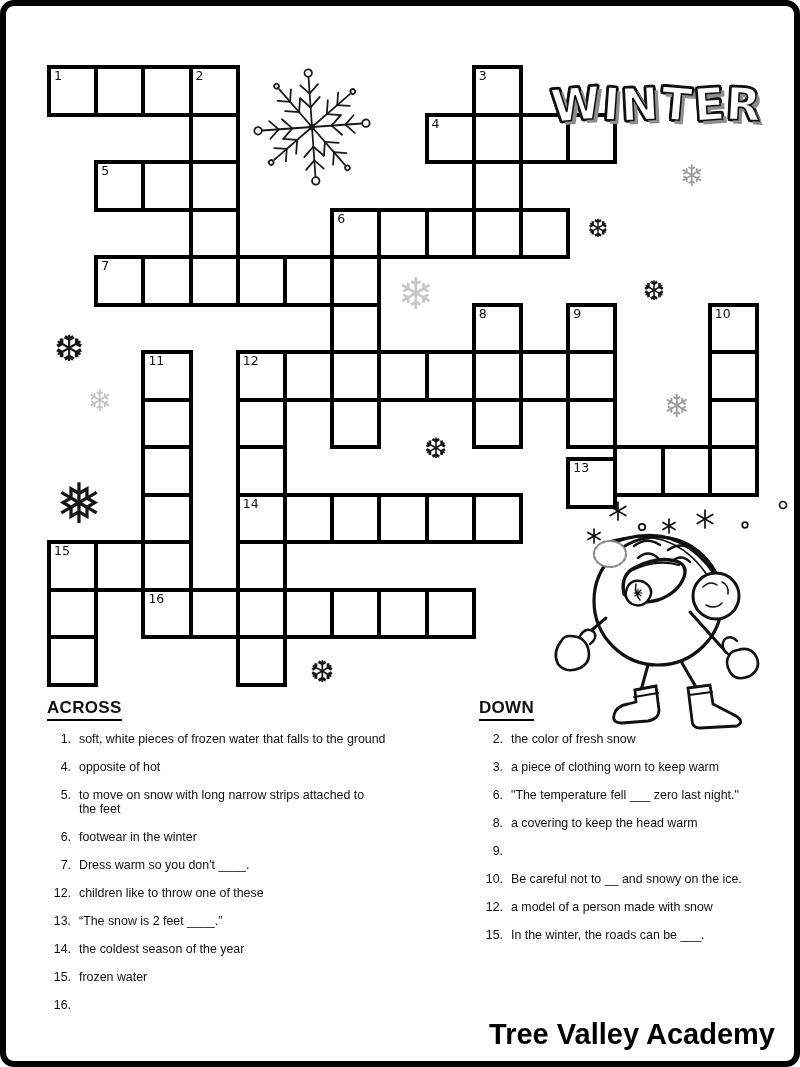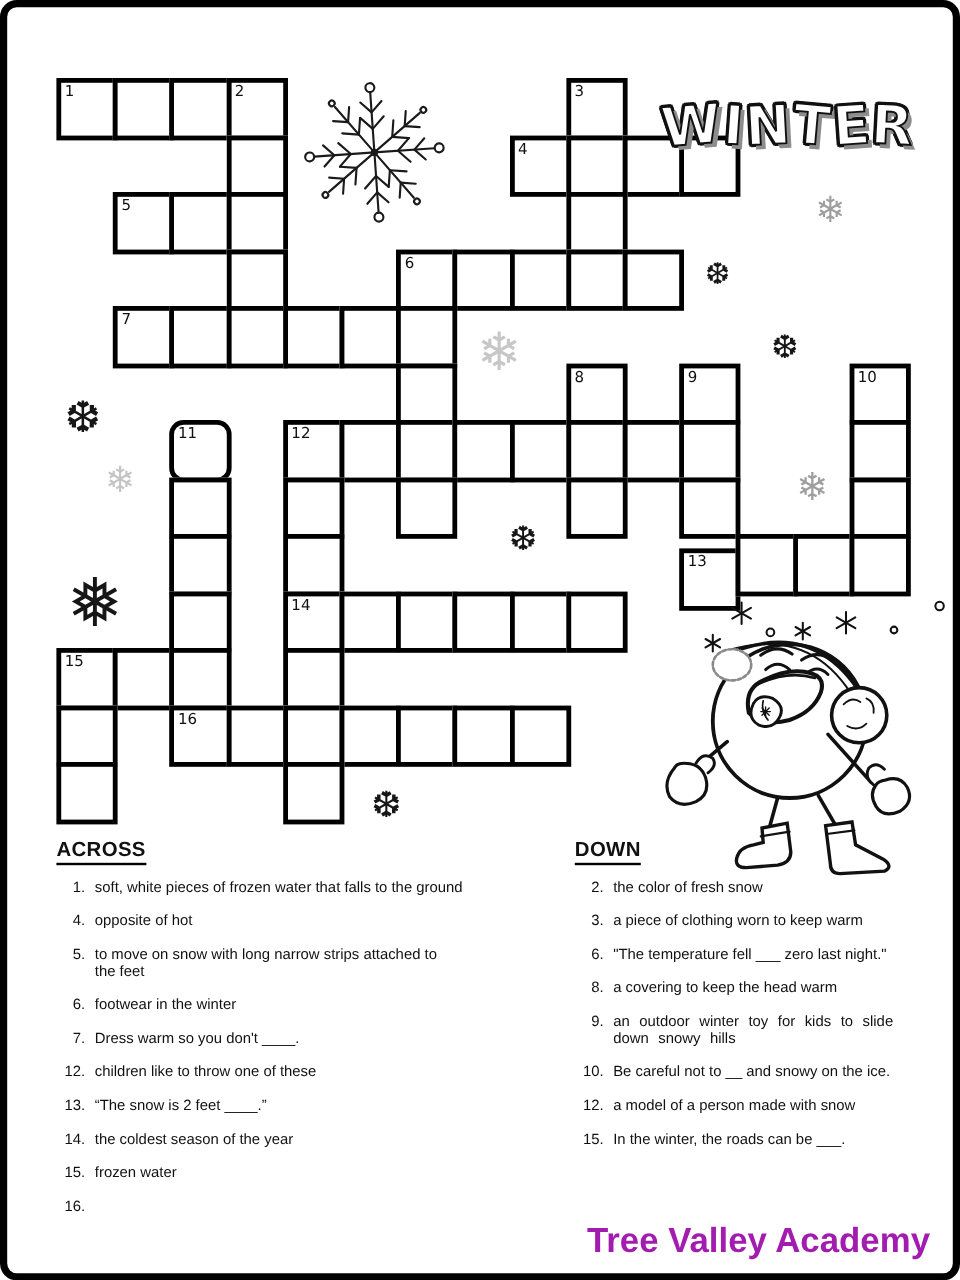--- a/index.html
+++ b/index.html
@@ -94,21 +94,21 @@
       <div class="cell" style="left: 330.2px; top: 302.5px; width: 51.2px; height: 51.5px;"></div>
       <div class="cell" style="left: 471.8px; top: 302.5px; width: 51.2px; height: 51.5px;">
         <span class="cellnum">8</span>
       </div>
       <div class="cell" style="left: 566.2px; top: 302.5px; width: 51.2px; height: 51.5px;">
         <span class="cellnum">9</span>
       </div>
       <div class="cell" style="left: 707.8px; top: 302.5px; width: 51.2px; height: 51.5px;">
         <span class="cellnum">10</span>
       </div>
-      <div class="cell" style="left: 141.4px; top: 350px; width: 51.2px; height: 51.5px; border-radius: 12px;">
+      <div class="cell" style="left: 141.4px; top: 350px; width: 51.2px; height: 51.5px;">
         <span class="cellnum">11</span>
       </div>
       <div class="cell" style="left: 235.8px; top: 350px; width: 51.2px; height: 51.5px;">
         <span class="cellnum">12</span>
       </div>
       <div class="cell" style="left: 283px; top: 350px; width: 51.2px; height: 51.5px;"></div>
       <div class="cell" style="left: 330.2px; top: 350px; width: 51.2px; height: 51.5px;"></div>
       <div class="cell" style="left: 377.4px; top: 350px; width: 51.2px; height: 51.5px;"></div>
       <div class="cell" style="left: 424.6px; top: 350px; width: 51.2px; height: 51.5px;"></div>
       <div class="cell" style="left: 471.8px; top: 350px; width: 51.2px; height: 51.5px;"></div>
@@ -371,32 +371,30 @@
         <div class="clue">
           <span class="num">6.</span>
           <span class="txt">"The temperature fell ___ zero last night."</span>
         </div>
         <div class="clue">
           <span class="num">8.</span>
           <span class="txt">a covering to keep the head warm</span>
         </div>
         <div class="clue">
           <span class="num">9.</span>
-          <span class="txt spread">an outdoor winter toy for kids to slide
-down snowy hills</span>
         </div>
         <div class="clue">
           <span class="num">10.</span>
           <span class="txt">Be careful not to __ and snowy on the ice.</span>
         </div>
         <div class="clue">
           <span class="num">12.</span>
           <span class="txt">a model of a person made with snow</span>
         </div>
         <div class="clue">
           <span class="num">15.</span>
           <span class="txt">In the winter, the roads can be ___.</span>
         </div>
       </div>
   </div>
 
-  <div class="footer" id="footer" style="color: #a21caf;">Tree Valley Academy</div>
+  <div class="footer" id="footer" style="color: #000000;">Tree Valley Academy</div>
 </div>
 
 </body></html>

